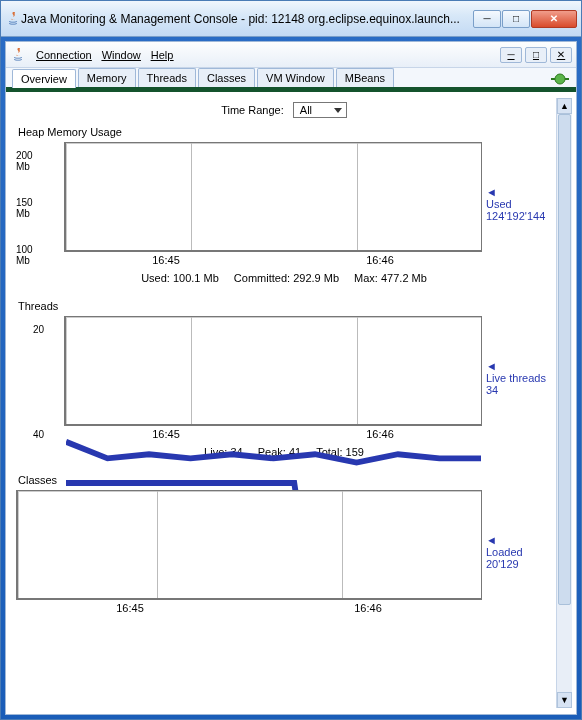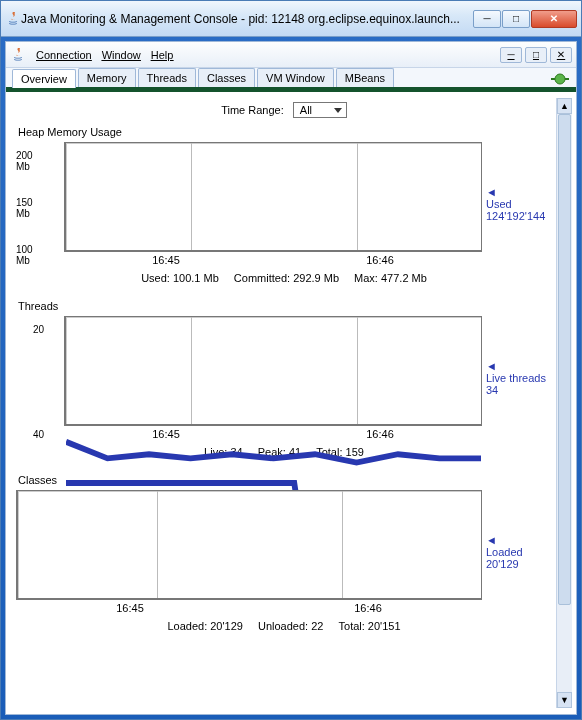--- a/index.html
+++ b/index.html
@@ -198,25 +198,20 @@
                 <span>16:45</span>
                 <span>16:46</span>
               </div>
             </div>
             <div class="right-label">
               <span class="arrow">◄</span>
               <span>Loaded</span>
               <span>20'129</span>
             </div>
           </div>
-          <div class="summary">
-            <span>Loaded: 20'129</span>
-            <span>Unloaded: 22</span>
-            <span>Total: 20'151</span>
-          </div>
         </div>
       </div>
 
       <div class="scrollbar">
         <div class="scroll-btn">▲</div>
         <div class="scroll-track">
           <div class="scroll-thumb"></div>
         </div>
         <div class="scroll-btn">▼</div>
       </div>

